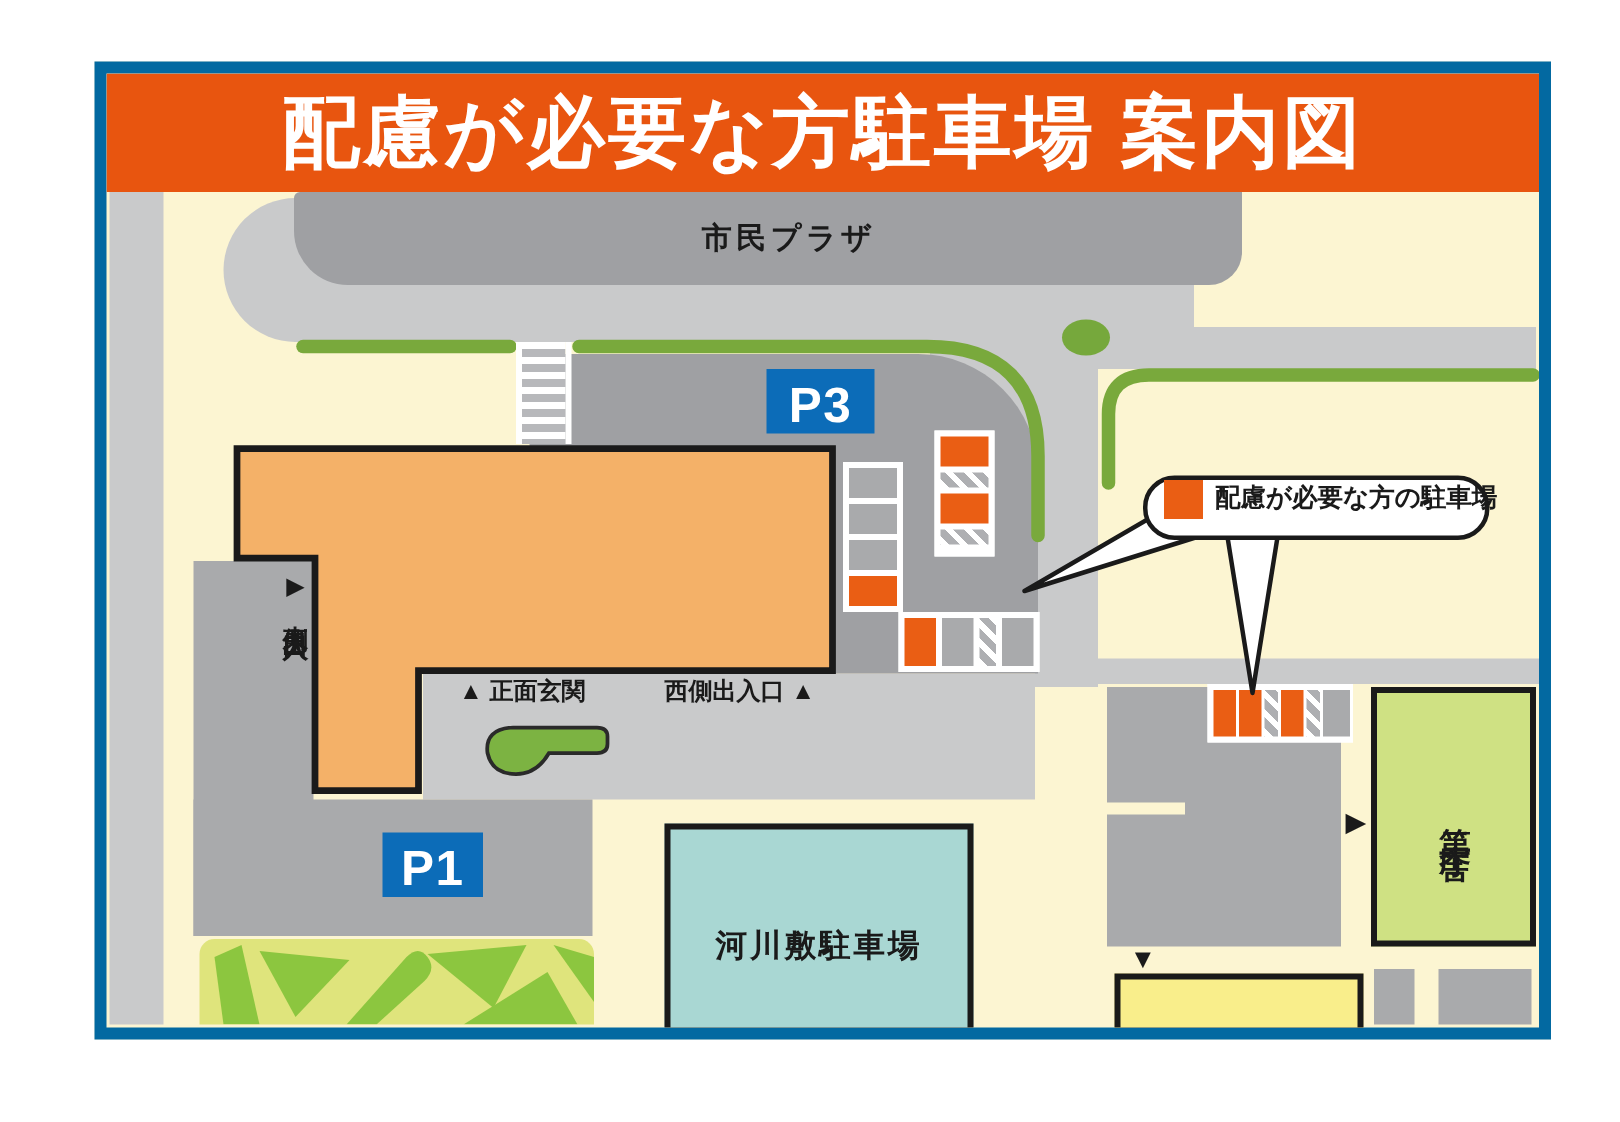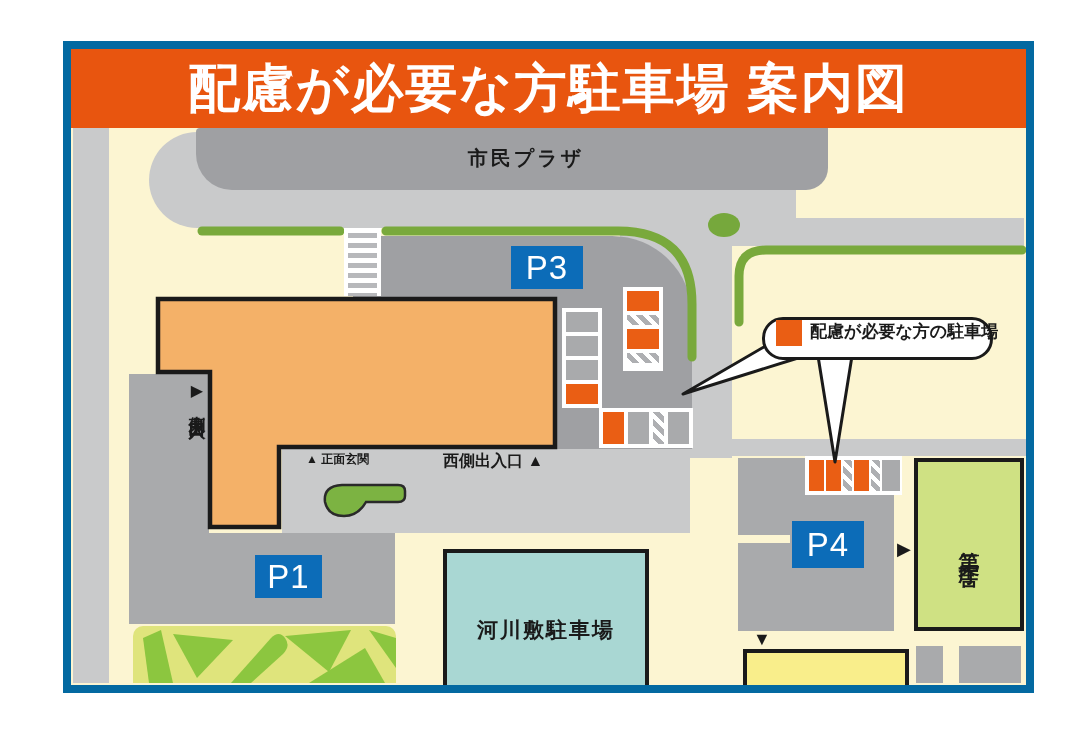--- a/index.html
+++ b/index.html
@@ -50,29 +50,29 @@
   .cells-tight{gap:2px;}
   .cell{flex:1 1 auto;}
   .cell-orange{background:#ea5e14;}
   .cell-gray{background:#a9aaac;}
   .cell-hatch{background:repeating-linear-gradient(45deg,#ffffff 0 4px,#aeafb2 4px 9px);}
   .strip-a{left:491px;top:259px;width:40px;height:100px;}
   .strip-b{left:552px;top:238px;width:40px;height:84px;}
   .strip-c{left:528px;top:359px;width:94px;height:40px;}
   .strip-d{left:734px;top:407px;width:97px;height:39px;}
   
-  .badge{background:#0c6cb8;color:#ffffff;font-weight:normal;display:flex;align-items:center;justify-content:center;font-size:33px;letter-spacing:1px;}
+  .badge{background:#0c6cb8;color:#ffffff;font-weight:bold;display:flex;align-items:flex-end;justify-content:center;font-size:33px;letter-spacing:1px;}
   .badge-p3{left:440px;top:197px;width:72px;height:43px;}
   .badge-p1{left:184px;top:506px;width:67px;height:43px;}
   .badge-p4{left:721px;top:472px;width:72px;height:47px;}
   
   .lbl{color:#1a1a1a;font-weight:bold;white-space:nowrap;}
   .riverbed-lbl{left:335px;top:96px;width:240px;font-size:20px;letter-spacing:3px;text-align:center;}
   .south-lbl{left:95px;top:222px;width:175px;font-size:16px;text-align:right;}
-  .front-lbl{left:235px;top:402px;width:120px;font-size:12px;}
+  .front-lbl{left:235px;top:402px;width:120px;font-size:16px;}
   .west-lbl{left:372px;top:402px;width:130px;font-size:16px;}
   .honcho-lbl{left:215px;top:305px;width:185px;font-size:30px;letter-spacing:13px;text-align:center;}
   .plaza-lbl{left:395px;top:567px;width:160px;font-size:21px;letter-spacing:2px;text-align:center;}
   .east-lbl{left:113px;top:332px;width:26px;font-size:16px;display:flex;flex-direction:column;align-items:center;}
   .v-text{writing-mode:vertical-rl;text-orientation:upright;font-weight:bold;color:#1a1a1a;}
   .east-chars{font-size:17px;letter-spacing:2px;margin-top:2px;}
   .second-chars{font-size:21px;letter-spacing:5px;}
   .arrow{color:#1a1a1a;font-weight:bold;}
   .p4-right-arrow{left:826px;top:489px;font-size:18px;}
   .p4-down-arrow{left:682px;top:580px;font-size:18px;}
@@ -177,23 +177,20 @@
       <span class="legend-square"></span>
       <span class="legend-text">配慮が必要な方の駐車場</span>
     </div>
 
     <div class="abs badge badge-p3">
         <span>P3</span>
       </div>
     <div class="abs badge badge-p1">
         <span>P1</span>
       </div>
-    <div class="abs badge badge-p4">
-        <span>P4</span>
-      </div>
 
     <div class="abs lbl riverbed-lbl">市民プラザ</div>
     <div class="abs east-lbl">
       <span class="arrow">▶</span>
       <span class="v-text east-chars">東側出入口</span>
     </div>
     <div class="abs lbl front-lbl">
       <span class="arrow">▲</span>
       <span>正面玄関</span>
     </div>

